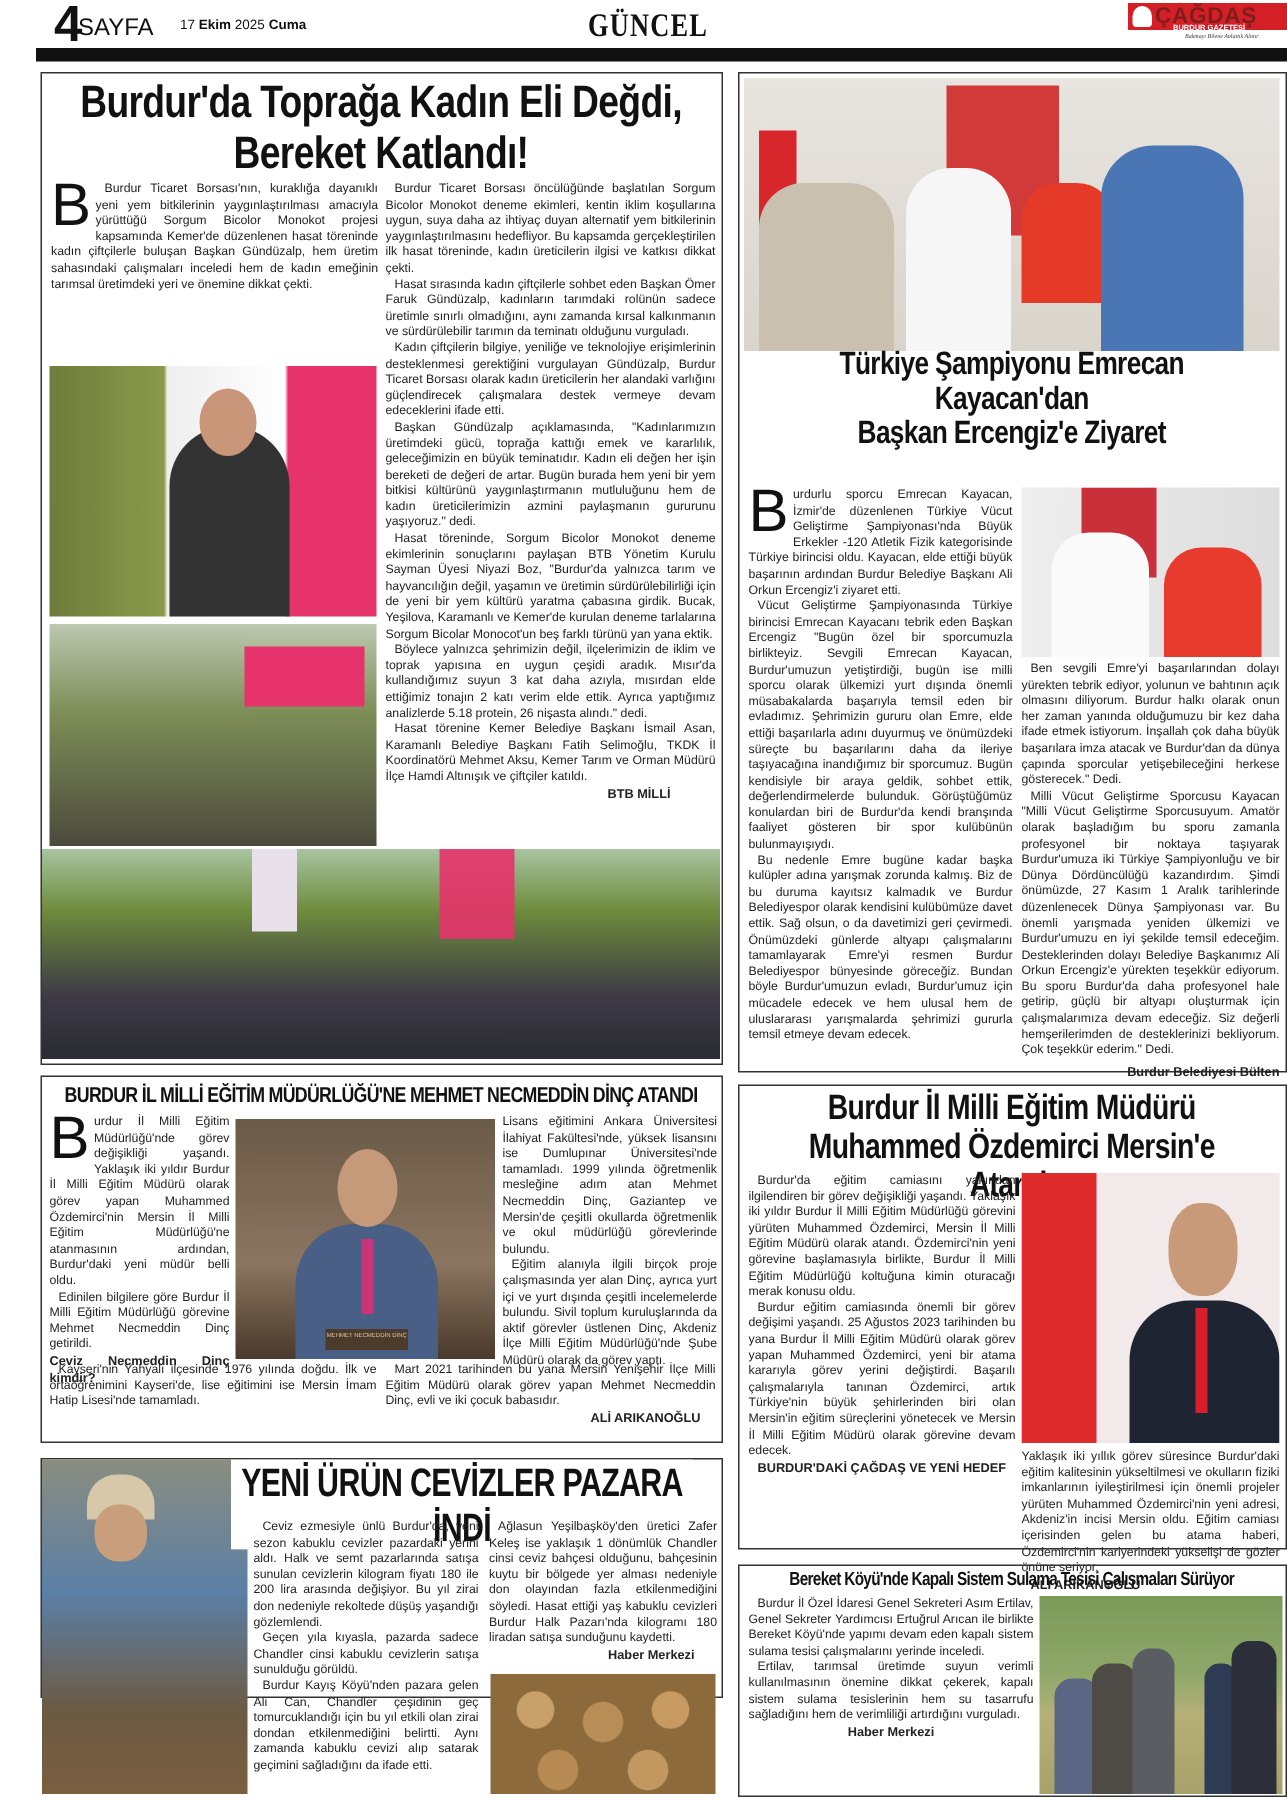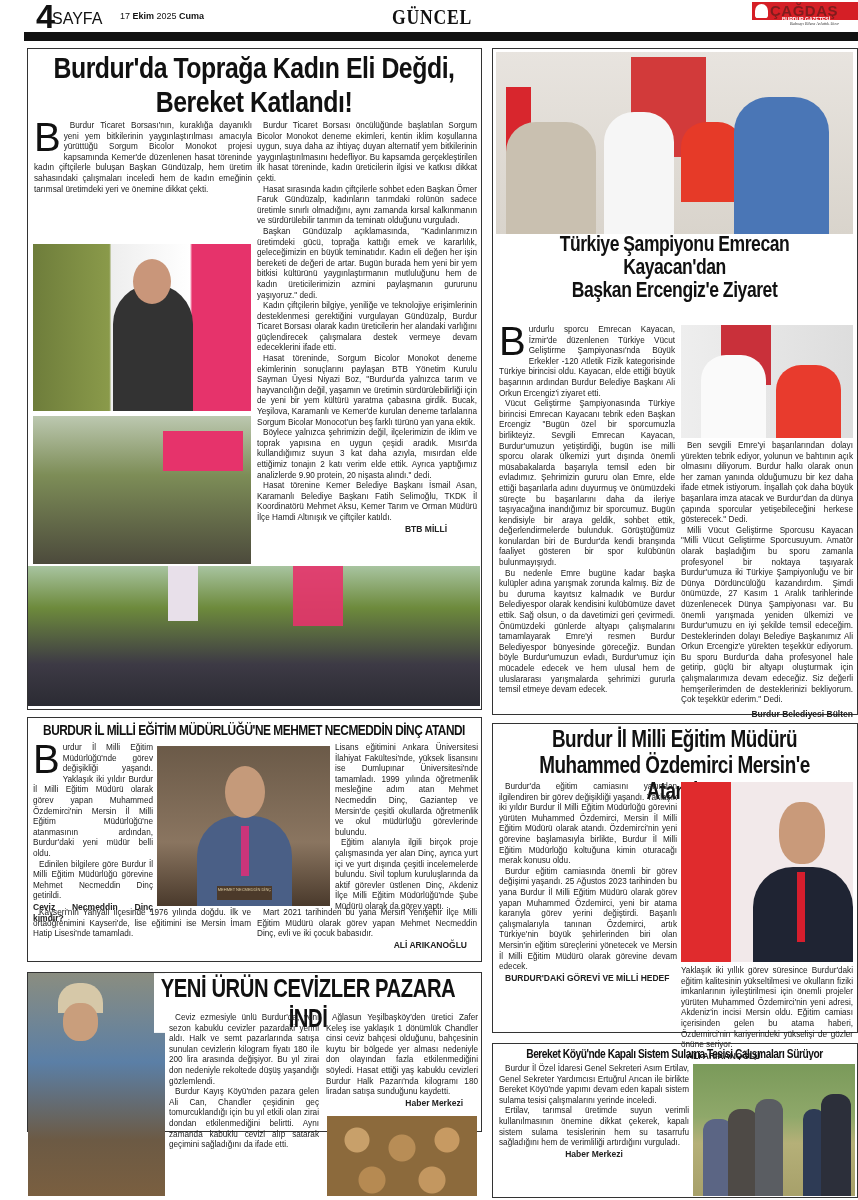--- a/index.html
+++ b/index.html
@@ -60,24 +60,24 @@
   <div class="photo" style="position:absolute;left:5px;top:195px;width:218px;height:167px;background:linear-gradient(90deg,#6e7d3b 0,#8a9a4a 35%,#eee 36%,#fff 72%,#e6336b 73%,#e6336b 100%)">
     <div style="position:absolute;left:80px;top:40px;width:80px;height:130px;background:#333;border-radius:40px 40px 0 0"></div>
     <div style="position:absolute;left:100px;top:15px;width:38px;height:45px;background:#c9967a;border-radius:50%"></div>
   </div>
   <div class="photo" style="position:absolute;left:5px;top:367px;width:218px;height:148px;background:linear-gradient(180deg,#bcc8b0 0,#7d8d57 40%,#4c4a3c 100%)">
     <div style="position:absolute;left:130px;top:15px;width:80px;height:40px;background:#e6336b"></div>
   </div>
   <div class="txt" style="position:absolute;left:229px;top:72px;width:220px">
     <p>Burdur Ticaret Borsası öncülüğünde başlatılan Sorgum Bicolor Monokot deneme ekimleri, kentin iklim koşullarına uygun, suya daha az ihtiyaç duyan alternatif yem bitkilerinin yaygınlaştırılmasını hedefliyor. Bu kapsamda gerçekleştirilen ilk hasat töreninde, kadın üreticilerin ilgisi ve katkısı dikkat çekti.</p>
     <p>Hasat sırasında kadın çiftçilerle sohbet eden Başkan Ömer Faruk Gündüzalp, kadınların tarımdaki rolünün sadece üretimle sınırlı olmadığını, aynı zamanda kırsal kalkınmanın ve sürdürülebilir tarımın da teminatı olduğunu vurguladı.</p>
+    <p>Kadın çiftçilerin bilgiye, yeniliğe ve teknolojiye erişimlerinin desteklenmesi gerektiğini vurgulayan Gündüzalp, Burdur Ticaret Borsası olarak kadın üreticilerin her alandaki varlığını güçlendirecek çalışmalara destek vermeye devam edeceklerini ifade etti.</p>
     <p>Başkan Gündüzalp açıklamasında, "Kadınlarımızın üretimdeki gücü, toprağa kattığı emek ve kararlılık, geleceğimizin en büyük teminatıdır. Kadın eli değen her işin bereketi de değeri de artar. Bugün burada hem yeni bir yem bitkisi kültürünü yaygınlaştırmanın mutluluğunu hem de kadın üreticilerimizin azmini paylaşmanın gururunu yaşıyoruz." dedi.</p>
-    <p>Kadın çiftçilerin bilgiye, yeniliğe ve teknolojiye erişimlerinin desteklenmesi gerektiğini vurgulayan Gündüzalp, Burdur Ticaret Borsası olarak kadın üreticilerin her alandaki varlığını güçlendirecek çalışmalara destek vermeye devam edeceklerini ifade etti.</p>
     <p>Hasat töreninde, Sorgum Bicolor Monokot deneme ekimlerinin sonuçlarını paylaşan BTB Yönetim Kurulu Sayman Üyesi Niyazi Boz, "Burdur'da yalnızca tarım ve hayvancılığın değil, yaşamın ve üretimin sürdürülebilirliği için de yeni bir yem kültürü yaratma çabasına girdik. Bucak, Yeşilova, Karamanlı ve Kemer'de kurulan deneme tarlalarına Sorgum Bicolar Monocot'un beş farklı türünü yan yana ektik.</p>
-    <p>Böylece yalnızca şehrimizin değil, ilçelerimizin de iklim ve toprak yapısına en uygun çeşidi aradık. Mısır'da kullandığımız suyun 3 kat daha azıyla, mısırdan elde ettiğimiz tonajın 2 katı verim elde ettik. Ayrıca yaptığımız analizlerde 9.90 protein, 20 nişasta alındı." dedi.</p>
+    <p>Böylece yalnızca şehrimizin değil, ilçelerimizin de iklim ve toprak yapısına en uygun çeşidi aradık. Mısır'da kullandığımız suyun 3 kat daha azıyla, mısırdan elde ettiğimiz tonajın 2 katı verim elde ettik. Ayrıca yaptığımız analizlerde 5.18 protein, 26 nişasta alındı." dedi.</p>
     <p>Hasat törenine Kemer Belediye Başkanı İsmail Asan, Karamanlı Belediye Başkanı Fatih Selimoğlu, TKDK İl Koordinatörü Mehmet Aksu, Kemer Tarım ve Orman Müdürü İlçe Hamdi Altınışık ve çiftçiler katıldı.</p>
     <div class="sig" style="padding-right:30px">BTB MİLLİ</div>
   </div>
   <div class="photo" style="position:absolute;left:0;top:517px;width:452px;height:140px;background:linear-gradient(180deg,#a8c4a0 0,#6d8a3c 30%,#3d3a45 70%,#2b2b33 100%)">
     <div style="position:absolute;left:265px;top:0;width:50px;height:60px;background:#e6336b;opacity:.9"></div>
     <div style="position:absolute;left:140px;top:0;width:30px;height:55px;background:#e8e0ea"></div>
   </div>
 </div>
 
 <div class="abs box" style="left:492px;top:48px;width:366px;height:667px">
@@ -139,21 +139,21 @@
 </div>
 
 <div class="abs box" style="left:492px;top:723px;width:366px;height:310px">
   <div class="h1" style="position:absolute;left:0;top:6px;width:363px;font-size:21px;line-height:23px;transform:scaleY(1.12) scaleX(.9)">
     <div>Burdur İl Milli Eğitim Müdürü</div>
     <div>Muhammed Özdemirci Mersin'e Atandı</div>
   </div>
   <div class="txt" style="position:absolute;left:6px;top:58px;width:178px">
     <p>Burdur'da eğitim camiasını yakından ilgilendiren bir görev değişikliği yaşandı. Yaklaşık iki yıldır Burdur İl Milli Eğitim Müdürlüğü görevini yürüten Muhammed Özdemirci, Mersin İl Milli Eğitim Müdürü olarak atandı. Özdemirci'nin yeni görevine başlamasıyla birlikte, Burdur İl Milli Eğitim Müdürlüğü koltuğuna kimin oturacağı merak konusu oldu.</p>
     <p>Burdur eğitim camiasında önemli bir görev değişimi yaşandı. 25 Ağustos 2023 tarihinden bu yana Burdur İl Milli Eğitim Müdürü olarak görev yapan Muhammed Özdemirci, yeni bir atama kararıyla görev yerini değiştirdi. Başarılı çalışmalarıyla tanınan Özdemirci, artık Türkiye'nin büyük şehirlerinden biri olan Mersin'in eğitim süreçlerini yönetecek ve Mersin İl Milli Eğitim Müdürü olarak görevine devam edecek.</p>
-    <div class="bh" style="text-indent:6px">BURDUR'DAKİ GÖREVİ VE MİLLİ HEDEF</div>
+    <div class="bh" style="text-indent:6px">BURDUR'DAKİ ÇAĞDAŞ VE YENİ HEDEF</div>
   </div>
   <div class="photo" style="position:absolute;left:188px;top:58px;width:172px;height:180px;background:#f2e9ea">
     <div style="position:absolute;left:0;top:0;width:50px;height:180px;background:#e02b2d"></div>
     <div style="position:absolute;left:72px;top:85px;width:100px;height:95px;background:#1f2433;border-radius:40px 40px 0 0"></div>
     <div style="position:absolute;left:98px;top:20px;width:46px;height:62px;background:#c99a7a;border-radius:45%"></div>
     <div style="position:absolute;left:116px;top:90px;width:8px;height:70px;background:#d61e2d"></div>
   </div>
   <div class="txt" style="position:absolute;left:188px;top:242px;width:172px">
     <span>Yaklaşık iki yıllık görev süresince Burdur'daki eğitim kalitesinin yükseltilmesi ve okulların fiziki imkanlarının iyileştirilmesi için önemli projeler yürüten Muhammed Özdemirci'nin yeni adresi, Akdeniz'in incisi Mersin oldu. Eğitim camiası içerisinden gelen bu atama haberi, Özdemirci'nin kariyerindeki yükselişi de gözler önüne seriyor.</span>
     <div class="sig" style="text-align:left;padding-left:6px">ALİ ARIKANOĞLU</div>
@@ -161,20 +161,21 @@
 </div>
 
 <div class="abs box" style="left:27px;top:972px;width:455px;height:160px">
   <div class="photo" style="position:absolute;left:0;top:0;width:137px;height:223px;background:linear-gradient(180deg,#8a8d80 0,#5b7fa6 40%,#6c5a44 75%,#7a5f40 100%)">
     <div style="position:absolute;left:30px;top:10px;width:45px;height:30px;background:#d6c8a8;border-radius:20px 20px 0 0"></div>
     <div style="position:absolute;left:35px;top:30px;width:35px;height:38px;background:#c99e7c;border-radius:45%"></div>
   </div>
   <div class="h1" style="position:absolute;left:105px;top:4px;width:350px;font-size:23px;line-height:26px;transform:scaleY(1.15) scaleX(.88);background:#fff">YENİ ÜRÜN CEVİZLER PAZARA İNDİ</div>
   <div class="txt" style="position:absolute;left:141px;top:40px;width:150px">
     <p>Ceviz ezmesiyle ünlü Burdur'da, yeni sezon kabuklu cevizler pazardaki yerini aldı. Halk ve semt pazarlarında satışa sunulan cevizlerin kilogram fiyatı 180 ile 200 lira arasında değişiyor. Bu yıl zirai don nedeniyle rekoltede düşüş yaşandığı gözlemlendi.</p>
+    <p>Geçen yıla kıyasla, pazarda sadece Chandler cinsi kabuklu cevizlerin satışa sunulduğu görüldü.</p>
     <p>Burdur Kayış Köyü'nden pazara gelen Ali Can, Chandler çeşidinin geç tomurcuklandığı için bu yıl etkili olan zirai dondan etkilenmediğini belirtti. Aynı zamanda kabuklu cevizi alıp satarak geçimini sağladığını da ifade etti.</p>
   </div>
   <div class="txt" style="position:absolute;left:298px;top:40px;width:152px">
     <p>Ağlasun Yeşilbaşköy'den üretici Zafer Keleş ise yaklaşık 1 dönümlük Chandler cinsi ceviz bahçesi olduğunu, bahçesinin kuytu bir bölgede yer alması nedeniyle don olayından fazla etkilenmediğini söyledi. Hasat ettiği yaş kabuklu cevizleri Burdur Halk Pazarı'nda kilogramı 180 liradan satışa sunduğunu kaydetti.</p>
     <div class="sig" style="padding-right:15px">Haber Merkezi</div>
   </div>
   <div class="photo" style="position:absolute;left:299px;top:143px;width:150px;height:80px;background:radial-gradient(circle at 20% 30%,#c8a06a 0,#c8a06a 12px,transparent 13px),radial-gradient(circle at 50% 40%,#b88d56 0,#b88d56 13px,transparent 14px),radial-gradient(circle at 80% 30%,#c79a62 0,#c79a62 12px,transparent 13px),radial-gradient(circle at 30% 80%,#b68a52 0,#b68a52 13px,transparent 14px),radial-gradient(circle at 70% 80%,#c39760 0,#c39760 13px,transparent 14px),#8c6a3c"></div>
 </div>
 
 <div class="abs box" style="left:492px;top:1043px;width:366px;height:155px">

